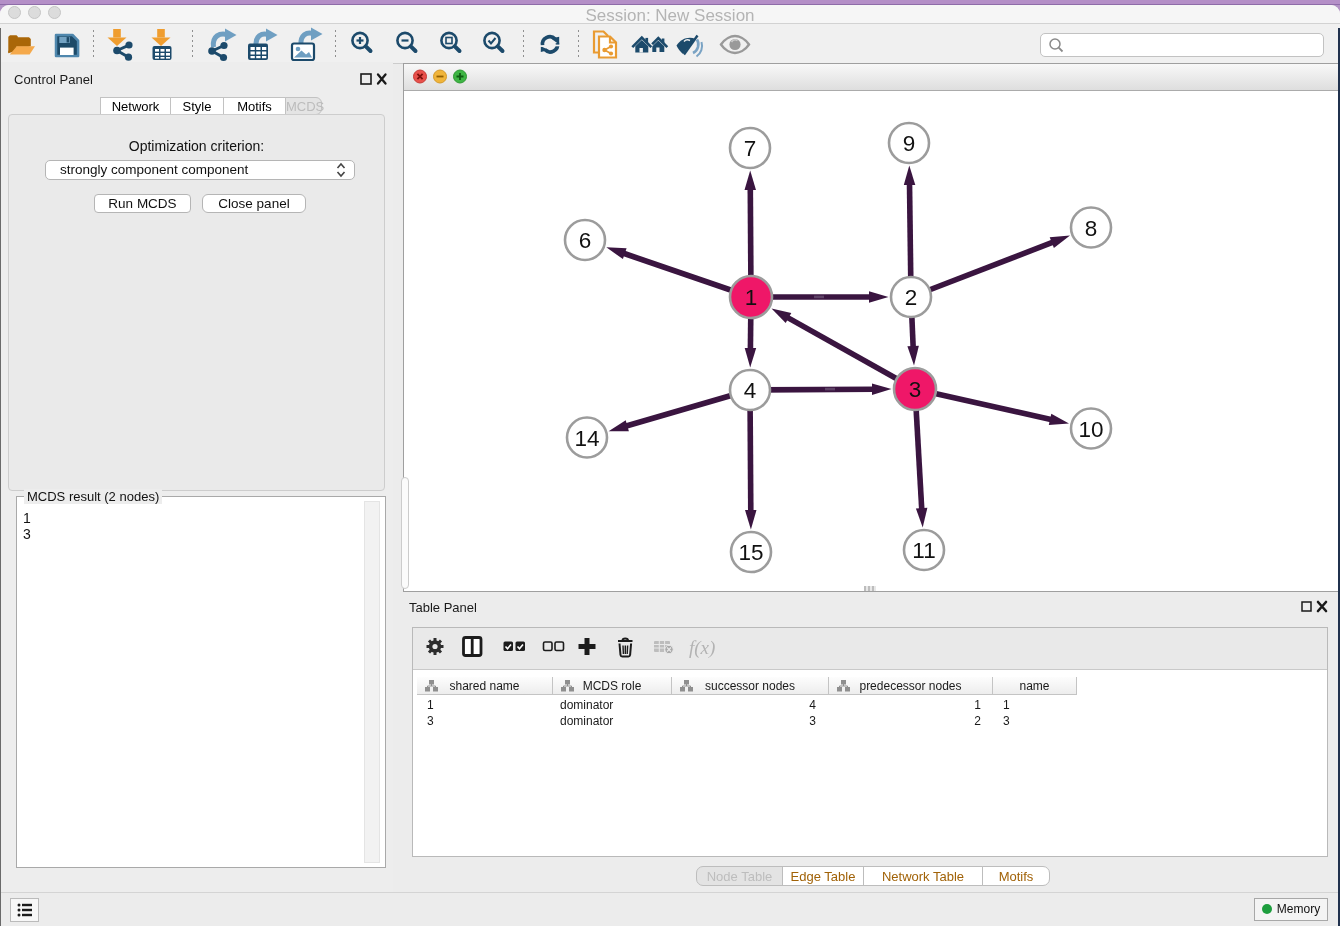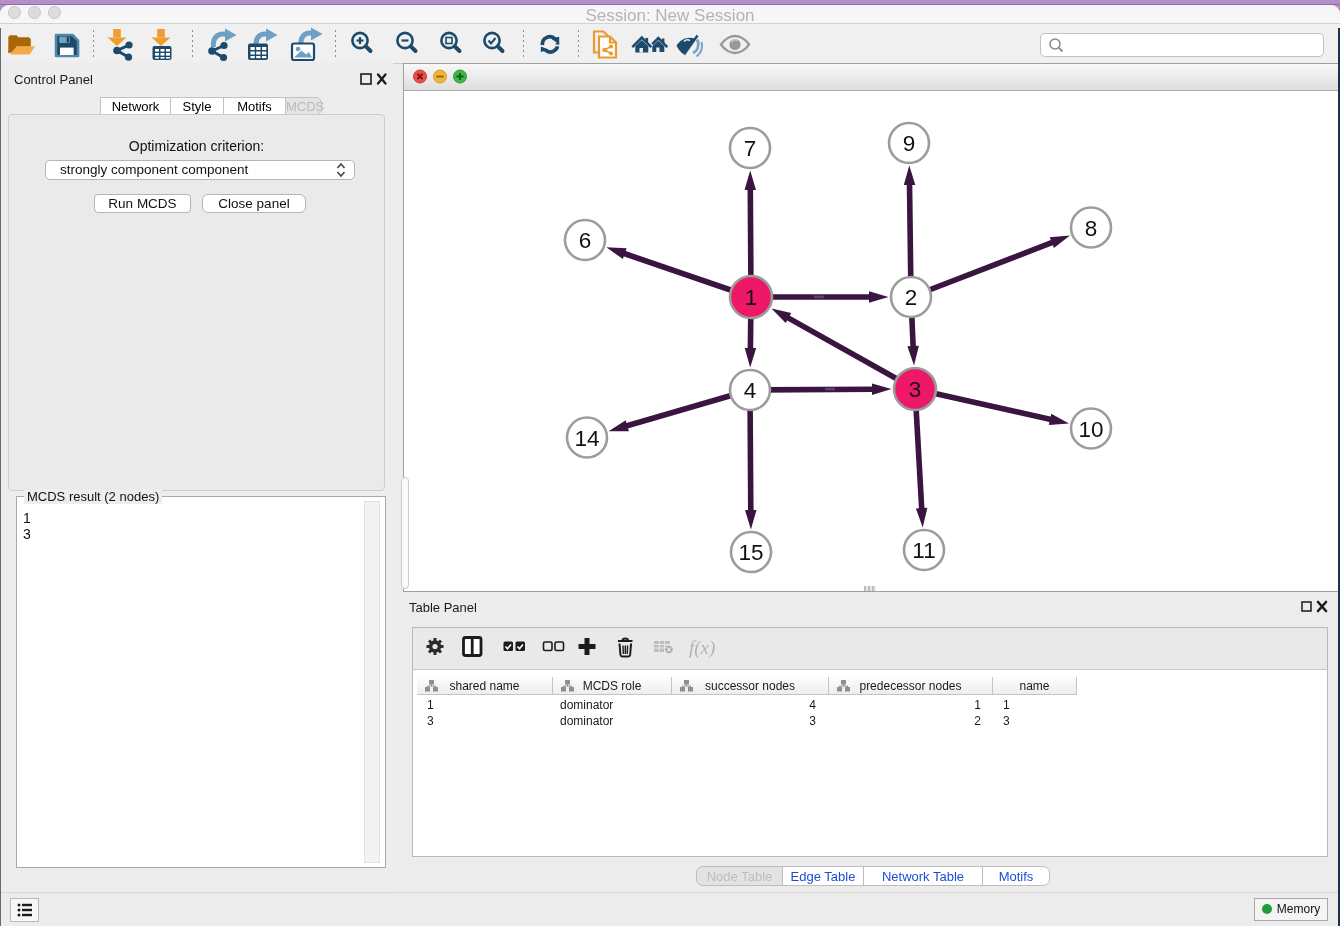--- a/index.html
+++ b/index.html
@@ -23,21 +23,21 @@
   #netwin{position:absolute;left:403px;top:63px;width:937px;height:529px;background:#fff;border:1px solid #9f9f9f;border-right:none;box-sizing:border-box;}
   #nettitle{position:absolute;left:0;top:0;width:100%;height:26px;background:linear-gradient(#f8f8f8,#dedede);border-bottom:1px solid #ababab;}
   #nettitletext{position:absolute;top:5px;width:100%;text-align:center;font-size:13px;font-weight:bold;color:#111;}
   
   #tp{position:absolute;left:403px;top:592px;width:937px;height:295px;background:#ececec;}
   #tp-title{position:absolute;left:6px;top:8px;font-size:13px;color:#1a1a1a;}
   #tp-box{position:absolute;left:9px;top:35px;width:916px;height:230px;background:#fff;border:1px solid #b9b9b9;box-sizing:border-box;}
   #tp-toolbar{position:absolute;left:0;top:0;width:100%;height:41px;background:#e9e9e9;border-bottom:1px solid #c9c9c9;}
   .th-cell{position:absolute;top:49px;height:18px;background:linear-gradient(#fdfdfd,#ededed);border-right:1px solid #c4c4c4;border-bottom:1px solid #c4c4c4;box-sizing:border-box;font-size:12px;text-align:center;line-height:18px;color:#1a1a1a;}
   .td{position:absolute;font-size:12px;color:#1a1a1a;height:16px;line-height:16px;}
-  .seg{position:absolute;top:0;height:20px;line-height:20px;font-size:13px;text-align:center;background:#fff;border:1px solid #bdbdbd;box-sizing:border-box;color:#1d4ed8;}
+  .seg{position:absolute;top:0;height:20px;line-height:20px;font-size:13px;text-align:center;background:#fff;border:1px solid #bdbdbd;box-sizing:border-box;color:#a16207;}
   
   #statusbar{position:absolute;left:0;top:892px;width:1340px;height:34px;background:#ececec;border-top:1px solid #d4d4d4;}
   #membtn{position:absolute;right:12px;top:5px;width:74px;height:23px;background:#f4f4f4;border:1px solid #a8a8a8;box-sizing:border-box;font-size:12px;color:#111;text-align:center;line-height:21px;}
   #listbtn{position:absolute;left:10px;top:5px;width:29px;height:24px;background:#f7f7f7;border:1px solid #bbb;box-sizing:border-box;}
 </style>
 </head>
 <body>
 <div id="win"></div>
 <div class="abs" style="left:0;top:0;width:1340px;height:5px;background:#b48fc7;border-bottom:1px solid #8e6ca8;box-sizing:border-box;"></div>
 <div id="titlebar">

